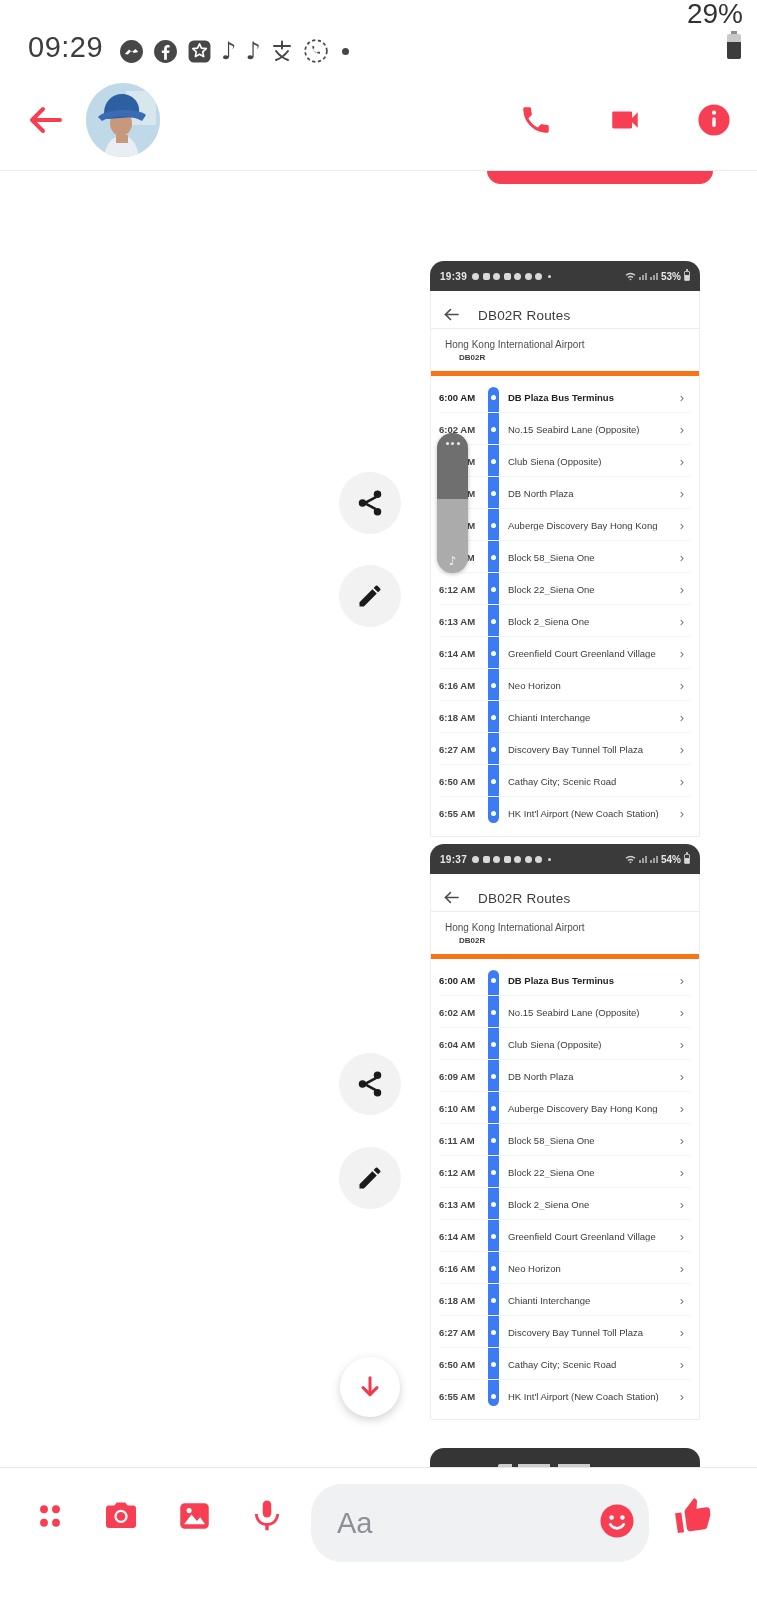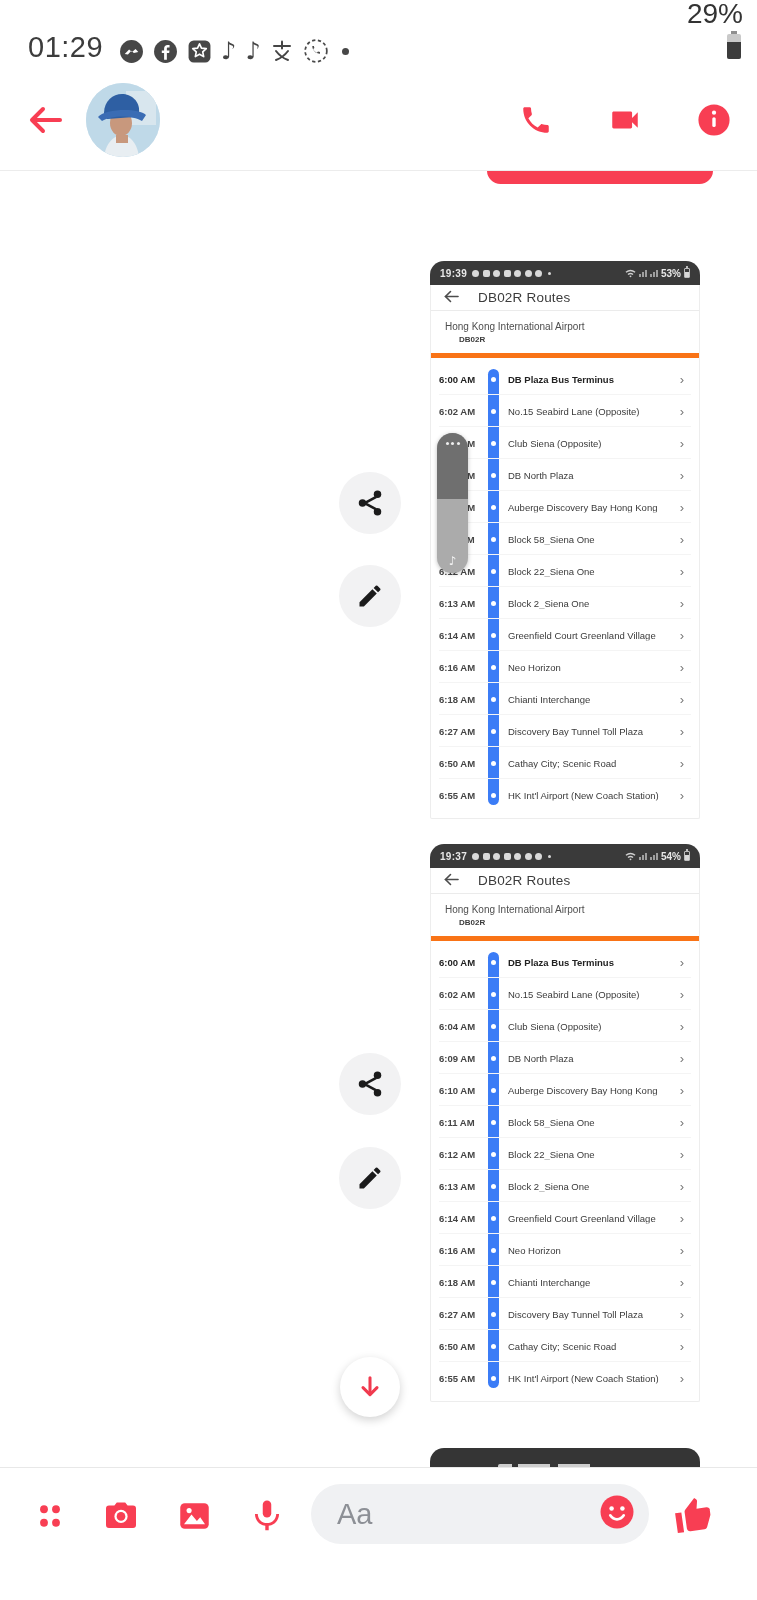--- a/index.html
+++ b/index.html
@@ -27,21 +27,21 @@
   .head-actions{margin-left:auto;display:flex;align-items:center;gap:52px;}
   .head-actions .act{display:flex;align-items:center;justify-content:center;}
 
   
   .chat-area{position:absolute;top:171px;left:0;right:0;height:1296px;background:#fff;overflow:hidden;}
   .bubble-partial{position:absolute;left:487px;top:-14px;width:226px;height:27px;background:#F83E53;border-radius:18px;}
   .bubble-out{position:absolute;left:550px;top:24px;width:163px;height:58px;background:#F83E53;border-radius:29px;color:#fff;font-size:27px;display:flex;align-items:center;justify-content:center;}
 
   
   .shot-card{position:absolute;left:430px;width:270px;background:#fff;border:1px solid #ededed;border-top:none;border-radius:14px 14px 2px 2px;}
-  .mini-status{height:24px;background:#3a3a3a;border-radius:14px 14px 0 0;display:flex;align-items:center;padding:0 10px;color:#e8e8e8;margin:-1px -1px 0;}
+  .mini-status{height:30px;background:#3a3a3a;border-radius:14px 14px 0 0;display:flex;align-items:center;padding:0 10px;color:#e8e8e8;margin:-1px -1px 12px;}
   .ms-time{font-size:10px;font-weight:700;letter-spacing:.3px;}
   .ms-icons{display:flex;align-items:center;gap:3.5px;margin-left:5px;}
   .ms-icons i{display:block;width:7px;height:7px;border-radius:50%;background:#d9d9d9;}
   .ms-icons i.sq{border-radius:2px;}
   .ms-icons i.dot{width:3px;height:3px;margin-left:2px;}
   .ms-right{margin-left:auto;display:flex;align-items:center;gap:3px;}
   .ms-batt{font-size:10px;font-weight:700;color:#e8e8e8;}
   .ms-bars{display:flex;align-items:flex-end;gap:1px;}
   .ms-bars b{display:block;width:2px;background:#9f9f9f;}
   .batt-mini{width:6px;height:10px;border:1px solid #bdbdbd;border-radius:1px;position:relative;background:linear-gradient(to top,#d9d9d9 60%,transparent 60%);}
@@ -76,31 +76,31 @@
   .vol-note::after{content:"♪\FE0E";}
 
   
   .fab{position:absolute;width:62px;height:62px;border-radius:50%;background:#f2f2f3;display:flex;align-items:center;justify-content:center;}
   .fab svg{display:block;}
   .scroll-fab{position:absolute;left:340px;top:1186px;width:60px;height:60px;border-radius:50%;background:#fff;box-shadow:0 3px 10px rgba(0,0,0,.18);display:flex;align-items:center;justify-content:center;}
 
   
   .composer{position:absolute;left:0;right:0;top:1467px;height:133px;background:#fff;border-top:1px solid #e8e8e8;}
   .composer .cbtn{position:absolute;display:flex;align-items:center;justify-content:center;}
-  .input-pill{position:absolute;left:311px;top:16px;width:338px;height:60px;background:#f0f1f3;border-radius:31px;display:flex;align-items:center;padding:0 14px 0 24px;gap:10px;}
+  .input-pill{position:absolute;left:311px;top:16px;width:338px;height:78px;background:#f0f1f3;border-radius:31px;display:flex;align-items:center;padding:0 14px 0 24px;gap:10px;}
   .msg-input{flex:1;border:none;outline:none;background:transparent;font-size:29px;color:#2f2f2f;min-width:0;}
   .msg-input::placeholder{color:#8d9096;}
 </style>
 </head>
 <body>
 
 <div class="screen">
 
   <div class="status-bar">
-    <span class="sb-time">01:29</span>
+    <span class="sb-time">09:29</span>
     <span class="sb-icons">
       <span>
           <svg width="25" height="25" viewBox="0 0 24 24">
             <circle cx="12" cy="12" r="11" fill="#474747"></circle>
             <path d="M5.5 14.5l4.2-4.5 2.8 2.4 3.4-2.9 2.6 2.9-4.2 1-2.5-2.2-3.2 3.6z" fill="#fff"></path>
           </svg>
         </span>
       <span>
           <svg width="25" height="25" viewBox="0 0 24 24">
             <circle cx="12" cy="12" r="11" fill="#474747"></circle>

